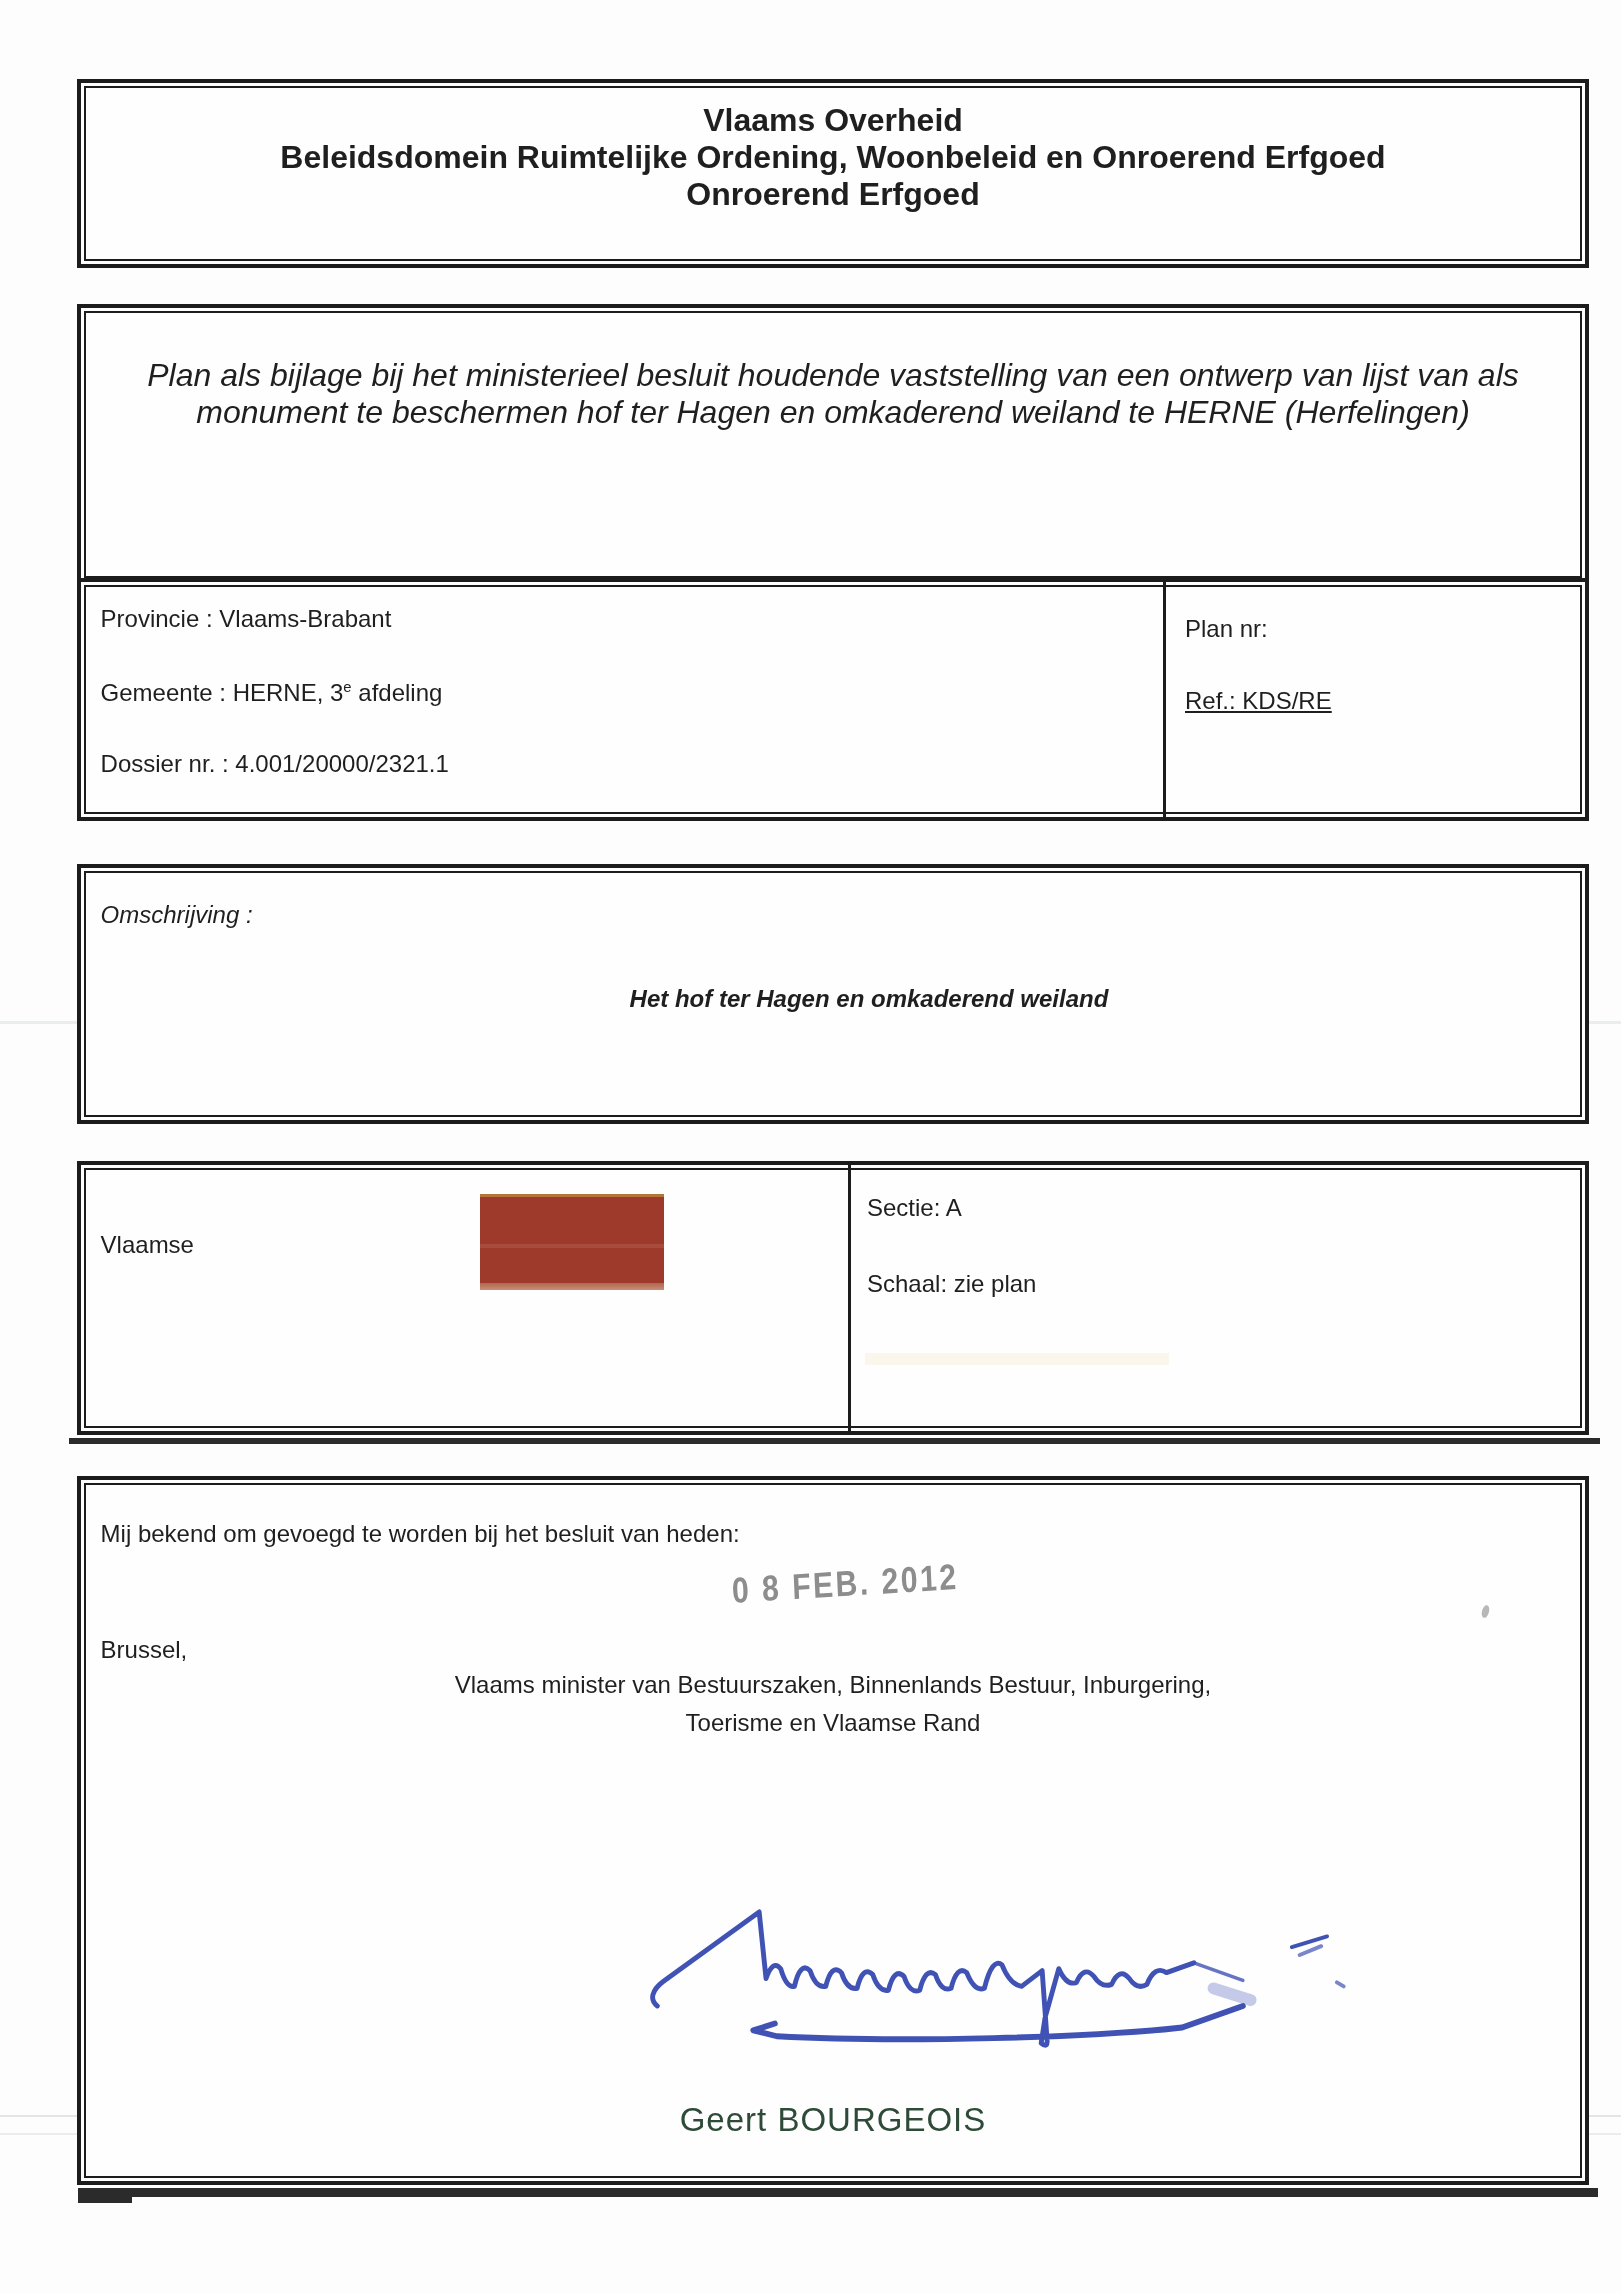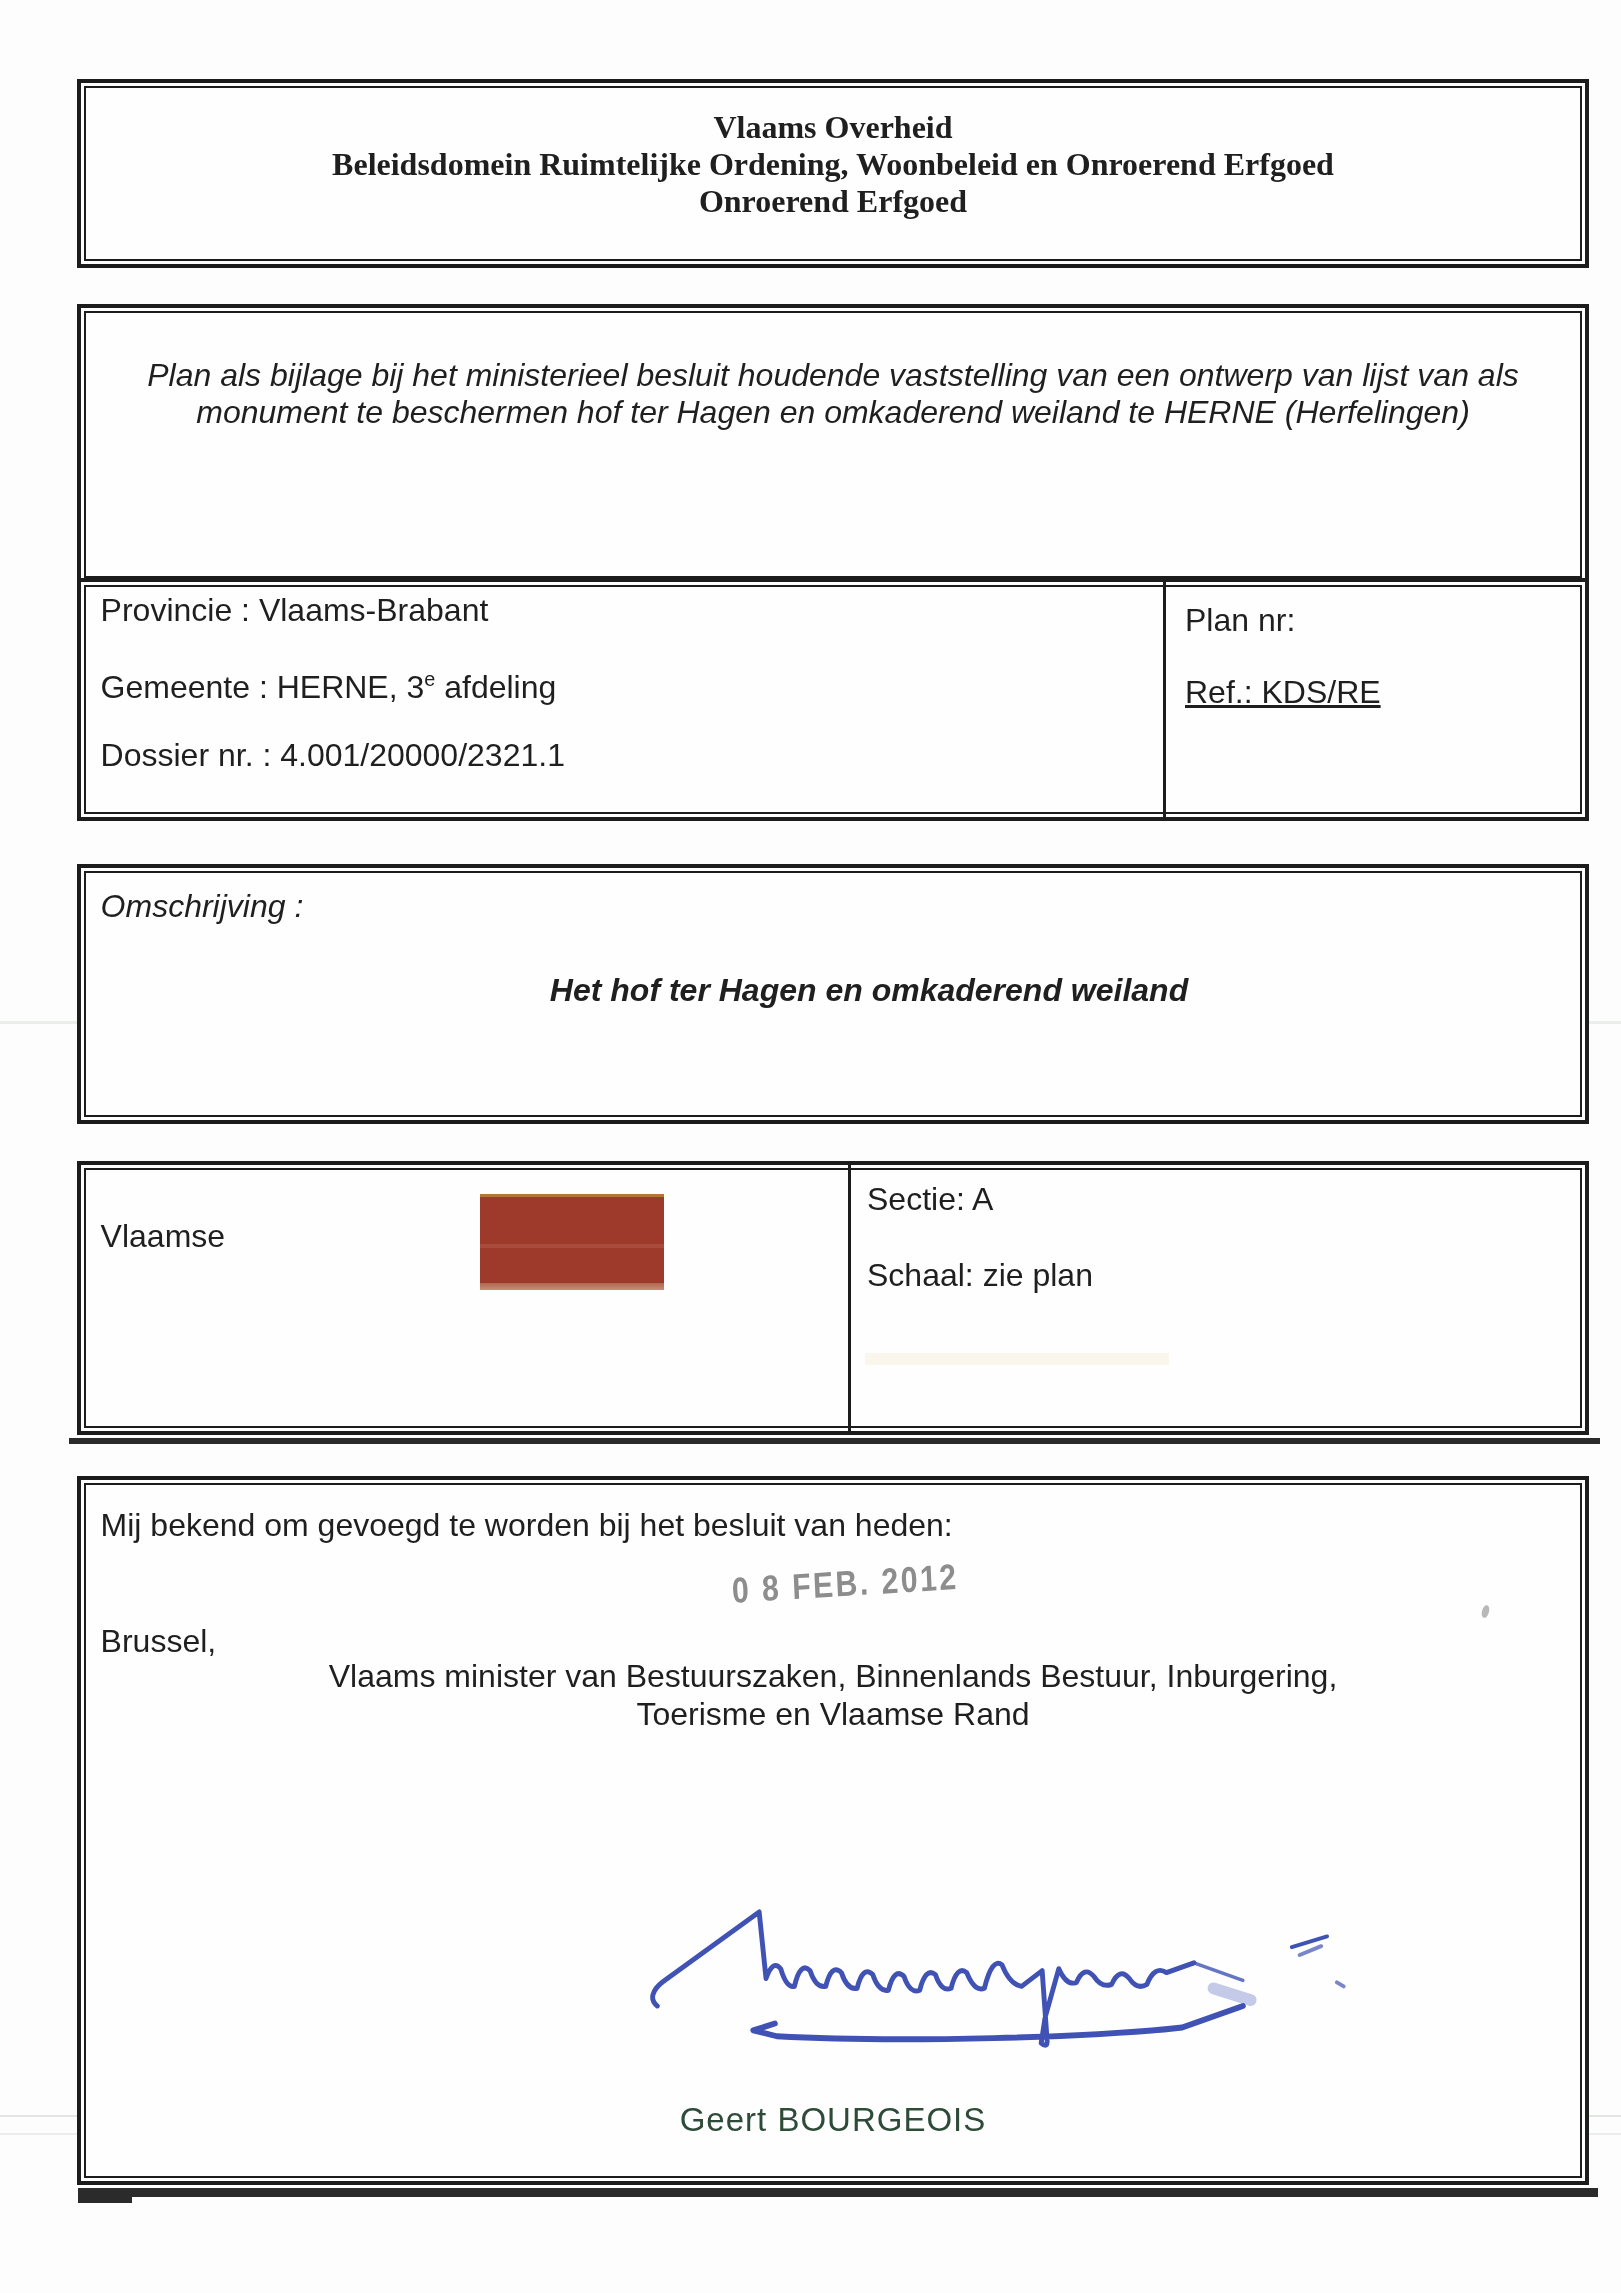--- a/index.html
+++ b/index.html
@@ -15,27 +15,27 @@
   .dbox{
     position:absolute;left:77px;width:1512px;
     box-sizing:border-box;
     border:4.9px solid #1c1c1c;
     background:#fefefe;
   }
   .dbox::before{
     content:"";position:absolute;inset:2.9px;
     border:2px solid #1c1c1c;pointer-events:none;
   }
-  .txt{font-size:32px;line-height:37px;white-space:nowrap;}
+  .txt{font-size:24px;line-height:37px;white-space:nowrap;margin-top:8px;}
   .center{text-align:center;white-space:normal;}
   .abs{position:absolute;}
   .b{font-weight:bold;}
   sup{font-size:0.62em;vertical-align:super;}
   
-  .hdr{padding-top:26px;text-align:center;font-weight:bold;font-size:32px;line-height:37px;font-family:Liberation Serif, serif;}
+  .hdr{padding-top:19px;text-align:center;font-weight:bold;font-size:32px;line-height:37px;}
   
   .plan{padding-top:49px;text-align:center;font-size:32px;line-height:37px;}
   
   .vdiv{position:absolute;top:0;bottom:0;width:2.9px;background:#1c1c1c;}
   
   .swatch{
     position:absolute;left:399px;top:29px;width:184px;height:96px;
     background:linear-gradient(
       #b5763a 0%, #b5763a 3%,
       #9d3a2b 3%, #9d3a2b 52%,

